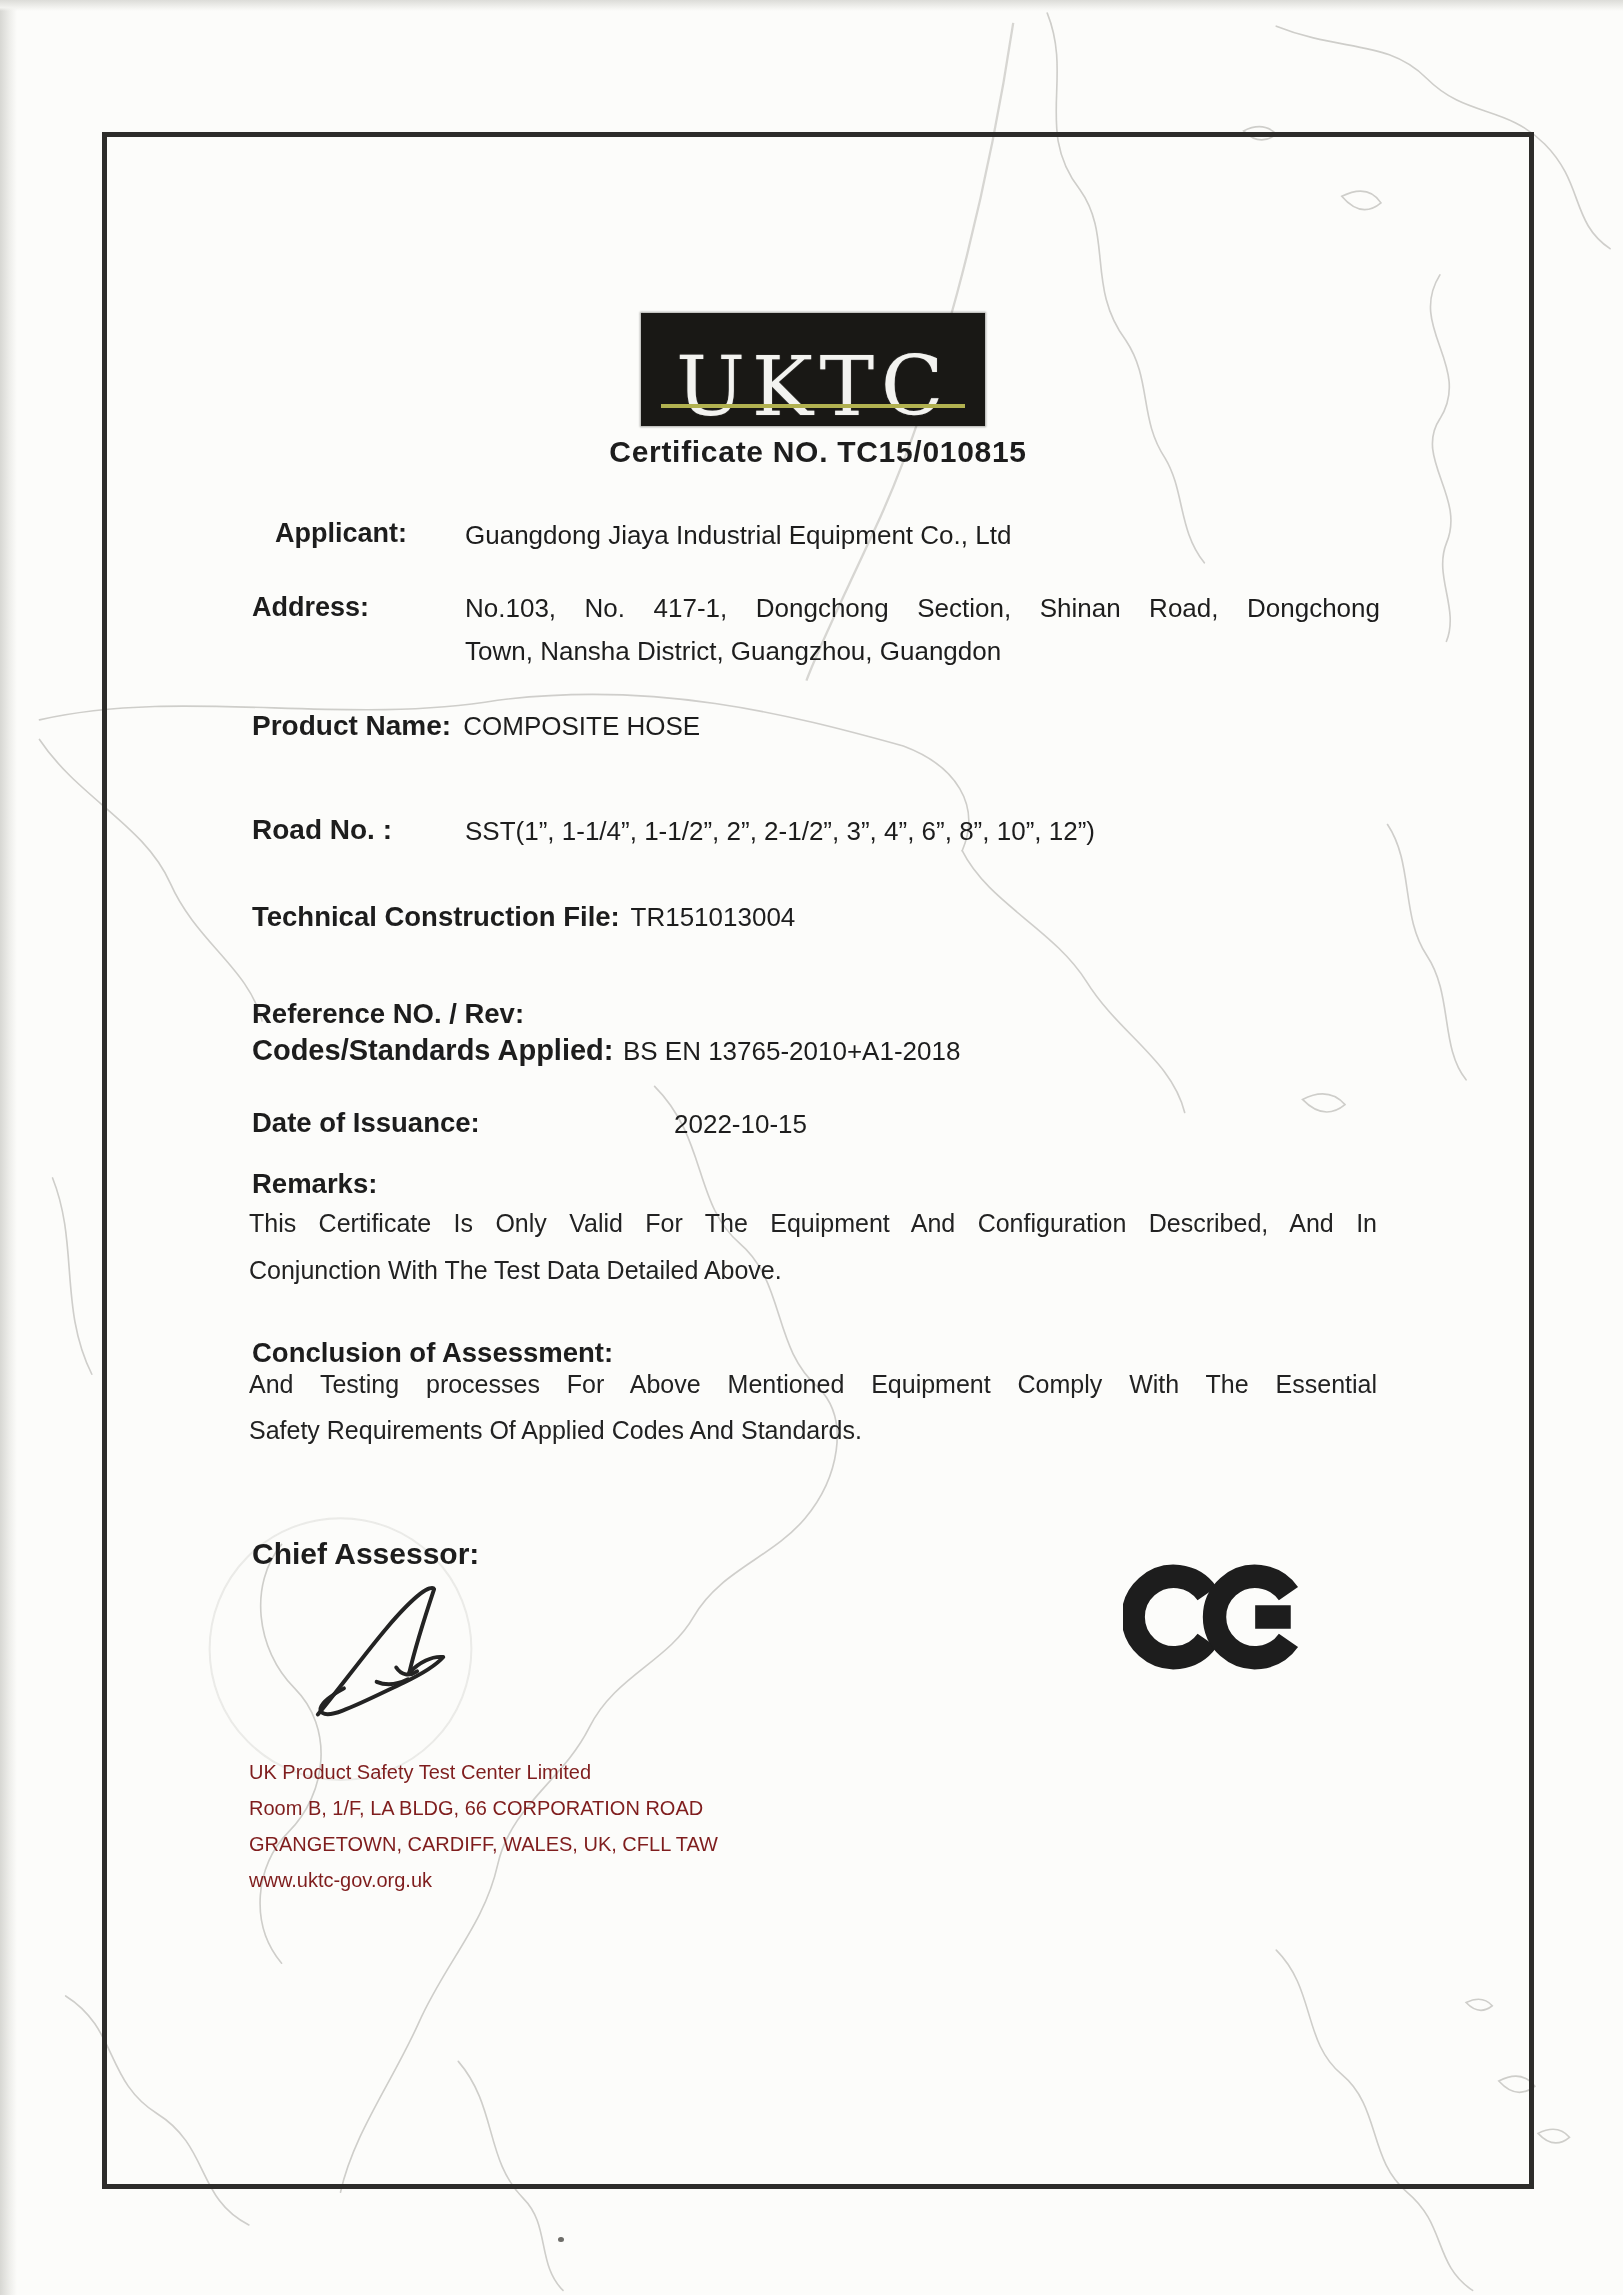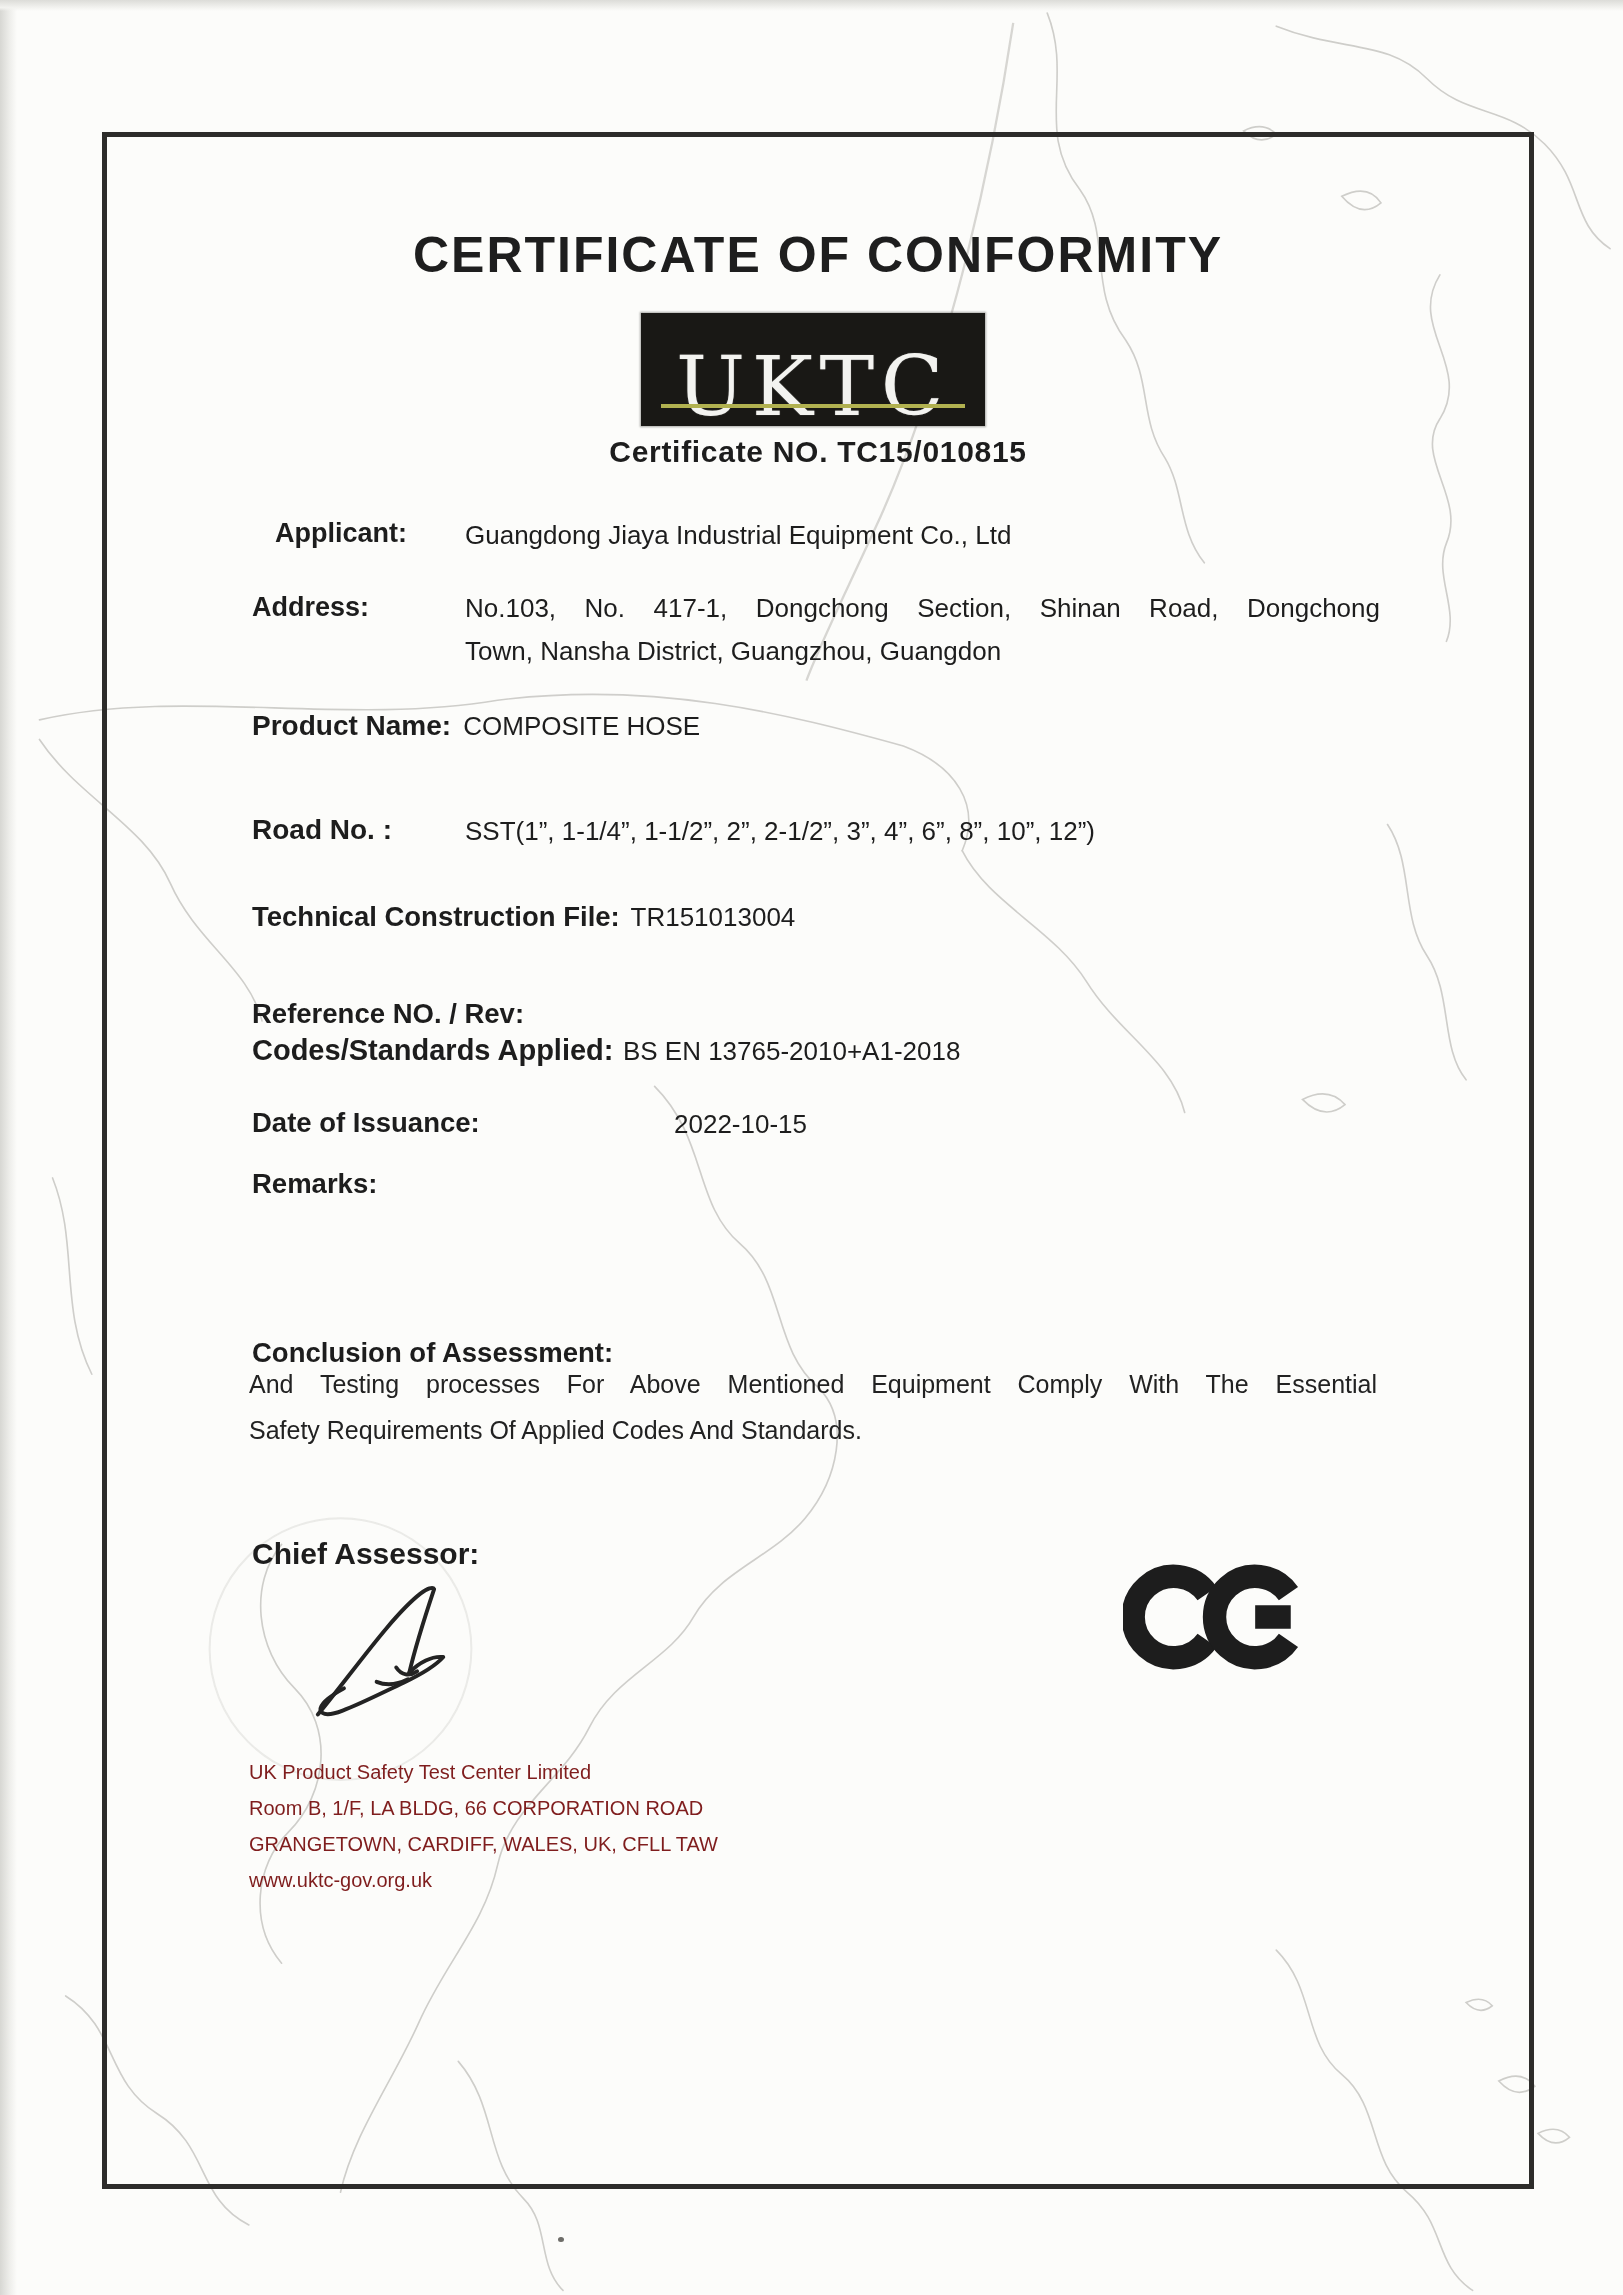--- a/index.html
+++ b/index.html
@@ -79,21 +79,20 @@
     </g>
     <circle cx="520" cy="2520" r="200" fill="none" stroke="#dadad6" stroke-width="3" opacity="0.5"></circle>
     <path d="M1548,35 C1505,320 1430,600 1345,790 C1290,910 1250,990 1232,1040" fill="none" stroke="#cdccc8" stroke-width="3.5" opacity="0.8"></path>
   </svg>
 
   <div class="edge-left"></div>
   <div class="edge-top"></div>
 
   <div class="frame"></div>
 
-  <div class="abs title">CERTIFICATE OF CONFORMITY</div>
 
   <div class="abs logo">
     <span class="logo-text">UKTC</span>
     <span class="logo-line"></span>
   </div>
 
   <div class="abs certno">Certificate NO. TC15/010815</div>
 
   <div class="abs lbl" style="left:252px;top:518px;margin-left:23px;">Applicant:</div>
   <div class="abs valb" style="left:465px;top:520px;">Guangdong Jiaya Industrial Equipment Co., Ltd</div>
@@ -119,20 +118,24 @@
 
   <div class="abs" style="left:252px;top:1034px;">
     <span class="lbl" style="font-size:29px;">Codes/Standards Applied:</span>
     <span class="val" style="margin-left:6.5px;">BS EN 13765-2010+A1-2018</span>
   </div>
 
   <div class="abs lbl" style="left:252px;top:1107px;font-size:27.5px;">Date of Issuance:</div>
   <div class="abs val" style="left:674px;top:1109px;">2022-10-15</div>
 
   <div class="abs lbl" style="left:252px;top:1168px;font-size:27.5px;">Remarks:</div>
+  <div class="abs body-txt" style="left:249px;top:1200px;width:1128px;white-space:normal;">
+    <span class="body-line just">This Certificate Is Only Valid For The Equipment And Configuration Described, And In</span>
+    <span class="body-line">Conjunction With The Test Data Detailed Above.</span>
+  </div>
 
   <div class="abs lbl" style="left:252px;top:1337px;font-size:27.5px;">Conclusion of Assessment:</div>
   <div class="abs body-txt" style="left:249px;top:1361px;width:1128px;white-space:normal;line-height:46px;">
     <span class="body-line just">And Testing processes For Above Mentioned Equipment Comply With The Essential</span>
     <span class="body-line">Safety Requirements Of Applied Codes And Standards.</span>
   </div>
 
   <div class="abs chief" style="left:252px;top:1537px;">Chief Assessor:</div>
 
   <svg class="abs" style="left:298px;top:1576px;" width="203" height="147" viewBox="0 0 310 225">

